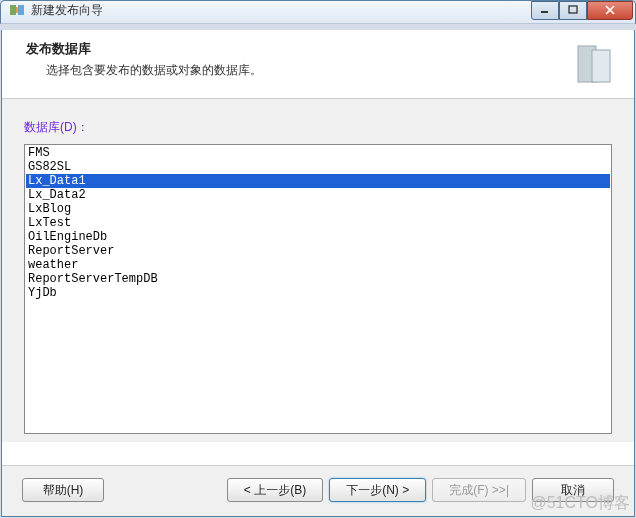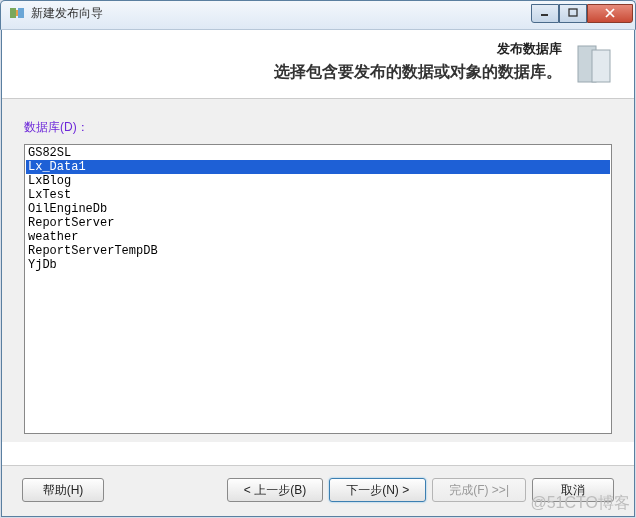--- a/index.html
+++ b/index.html
@@ -1,29 +1,29 @@
 <!DOCTYPE html>
 <html><head>
 <meta charset="utf-8">
 <style>
 * { margin:0; padding:0; box-sizing:border-box; }
 body { font-family:"Microsoft YaHei","SimSun",Tahoma,sans-serif; font-size:12px; background:#d6dde8; width:636px; height:518px; overflow:hidden; position:relative; }
-.titlebar { height:30px; background:linear-gradient(#f3f7fc,#dfe9f5); border:1px solid #5a7fa0; border-bottom:1px solid #b7c7d8; display:flex; align-items:center; padding:0 2px 4px 8px; border-radius:5px 5px 0 0; }
+.titlebar { height:24px; background:linear-gradient(#f3f7fc,#dfe9f5); border:1px solid #5a7fa0; border-bottom:1px solid #b7c7d8; display:flex; align-items:center; padding:0 2px 4px 8px; border-radius:5px 5px 0 0; }
 .titlebar .icon { width:16px; height:16px; margin-right:6px; display:flex; align-items:center; justify-content:center; }
 .titlebar .title { color:#333; flex:1; }
 .winbtns { display:flex; gap:0; }
 .winbtn { width:28px; height:19px; border:1px solid #4a6a8a; background:linear-gradient(#e3ecf6,#c5d6e8); display:flex; align-items:center; justify-content:center; }
 .winbtn svg { display:block; }
 .winbtn.min { border-radius:0 0 0 3px; }
 .winbtn.close { width:46px; background:linear-gradient(#e68a7a,#c94b36); border-color:#8a3a2a; border-radius:0 0 3px 0; }
 .outerframe { position:absolute; left:1px; top:30px; right:1px; bottom:1px; background:#fff; border:1px solid #5a7fa0; border-top:none; }
-.header { padding:10px 16px 10px 24px; background:#fff; border-bottom:1px solid #ccc; display:flex; align-items:flex-start;text-align:right; }
+.header { padding:10px 16px 10px 24px; background:#fff; border-bottom:1px solid #ccc; display:flex; align-items:flex-start; }
 .header .txt { flex:1; }
 .header h1 { font-size:13px; font-weight:bold; color:#222; margin-bottom:4px; }
-.header p { font-size:16px; color:#333; margin-left:20px;font-weight:bold; }
+.header p { font-size:12px; color:#333; margin-left:20px; }
 .header .bigicon { width:48px; height:48px; margin-left:8px; }
 .content { padding:20px 22px 8px 22px; background:#f0f0f0; }
 .label { margin-bottom:8px; color:#6d28d9; }
 .listbox { background:#fff; border:1px solid #888; height:290px; overflow:auto; font-family:"SimSun","Courier New",monospace; font-size:12px; line-height:14px; padding:1px; }
 .listitem { padding:0 2px; white-space:pre; cursor:default; color:#000; }
 .listitem.selected { background:#1e60d6; color:#fff; }
 .buttonbar { position:absolute; left:0; right:0; bottom:0; padding:12px 20px 14px 20px; background:#f0f0f0; border-top:1px solid #ccc; display:flex; align-items:center; }
 .spacer { flex:1; }
 .btn { height:24px; padding:0 16px; font-size:12px; background:linear-gradient(#fefefe,#e3e3e3); border:1px solid #8a8a8a; border-radius:3px; cursor:pointer; color:#222; margin-left:6px; min-width:82px; }
 .btn.help { margin-left:0; }
@@ -73,22 +73,24 @@
       <svg width="48" height="48" viewBox="0 0 48 48">
         <rect x="8" y="6" width="18" height="36" fill="#c9d4da" stroke="#9aa8b0"></rect>
         <rect x="22" y="10" width="18" height="32" fill="#e2e9ee" stroke="#9aa8b0"></rect>
       </svg>
     </div>
   </div>
 
   <div class="content">
     <div class="label">数据库(D)：</div>
     <div class="listbox" id="dblist">
+        <div class="listitem">FMS</div>
         <div class="listitem">GS82SL</div>
         <div class="listitem selected">Lx_Data1</div>
+        <div class="listitem">Lx_Data2</div>
         <div class="listitem">LxBlog</div>
         <div class="listitem">LxTest</div>
         <div class="listitem">OilEngineDb</div>
         <div class="listitem">ReportServer</div>
         <div class="listitem">weather</div>
         <div class="listitem">ReportServerTempDB</div>
         <div class="listitem">YjDb</div>
       </div>
   </div>
 

